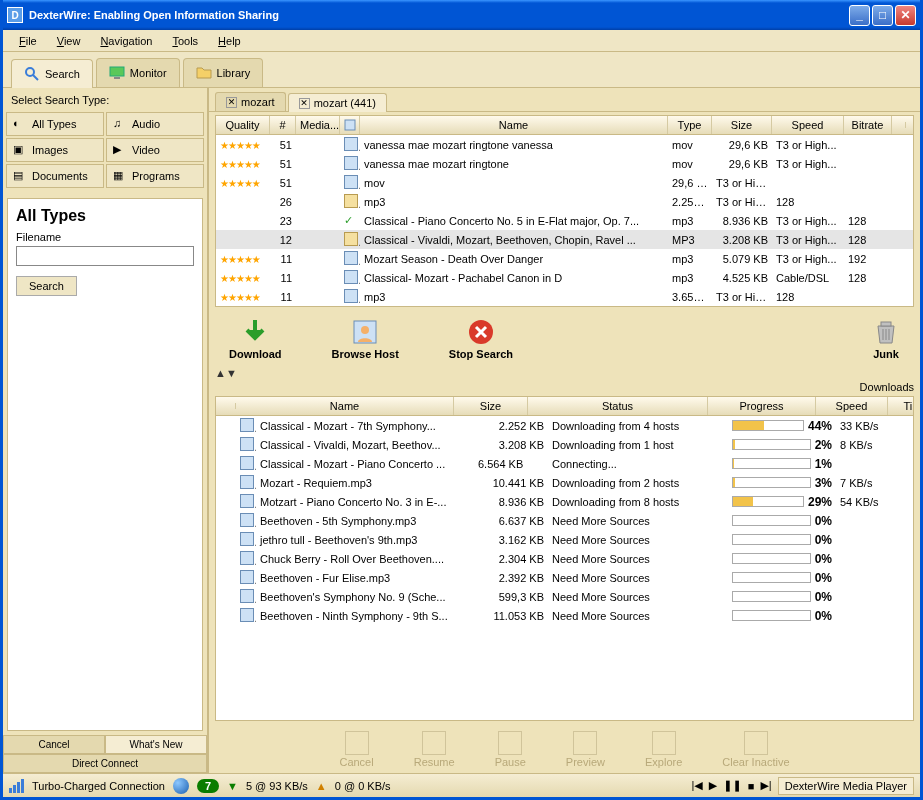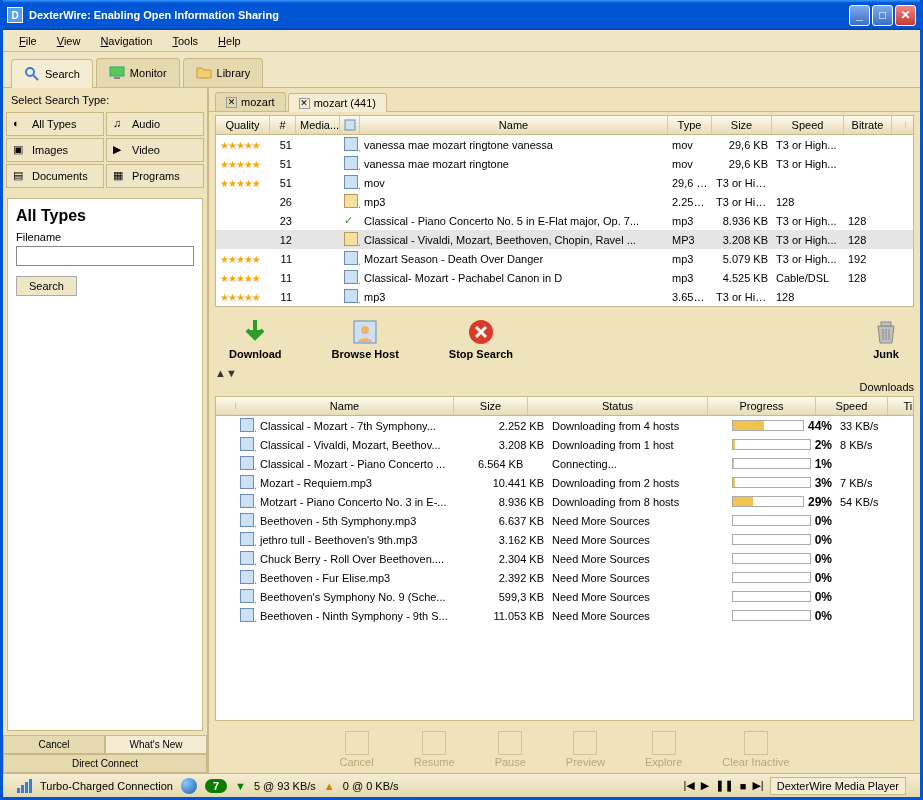--- a/index.html
+++ b/index.html
@@ -76,21 +76,21 @@
 .dlrow > div { padding: 0 4px; overflow: hidden; white-space: nowrap; text-overflow: ellipsis; }
 .progress-cell { display:flex; align-items:center; gap:4px; }
 .progress-bar { flex:1; height: 11px; border: 1px solid #aaa; background: #fff; position:relative; }
 .progress-fill { height: 100%; background: #f2c34a; }
 .progress-txt { font-size: 12px; font-weight: bold; }
 
 .dl-actions { height: 48px; display: flex; align-items: center; justify-content: center; gap: 40px; }
 .dl-actions .dbtn { display: flex; flex-direction: column; align-items: center; gap: 1px; color: #b8a97a; cursor: pointer; }
 .dbtn .dicon { width: 24px; height: 24px; border:1px solid #d0c49a; background:#eee3ba; }
 
-.statusbar { height: 24px; background: linear-gradient(to bottom, #f5edd3, #e4d9af); border-top: 1px solid #c9b986; display: flex; align-items: center; padding: 0 14px; gap: 8px; }
+.statusbar { height: 24px; background: linear-gradient(to bottom, #f5edd3, #e4d9af); border-top: 1px solid #c9b986; display: flex; align-items: center; padding: 0 6px; gap: 8px; }
 .statusbar .sig { display:flex; align-items:flex-end; gap:1px; }
 .sig span { width:3px; background:#3a7dd9; }
 .sig span:nth-child(1){height:5px}.sig span:nth-child(2){height:8px}.sig span:nth-child(3){height:11px}.sig span:nth-child(4){height:14px}
 .pill { background:#0a7d00; color:#fff; border-radius:8px; padding:1px 8px; font-weight:bold; }
 .globe { width:16px; height:16px; border-radius:50%; background: radial-gradient(circle at 30% 30%, #8dc8ff, #1a5fb0); }
 .arrow-dn { color:#0a7d00; font-weight:bold; }
 .arrow-up { color:#d08000; font-weight:bold; }
 .media-ctrl { margin-left:auto; display:flex; align-items:center; gap:6px; }
 .media-ctrl .mc { cursor:pointer; font-size:11px; }
 .media-label { border:1px solid #c9b986; padding:2px 6px; background:#f5edd3; }

